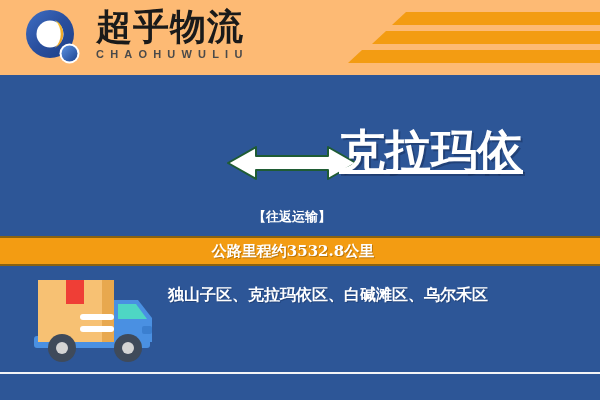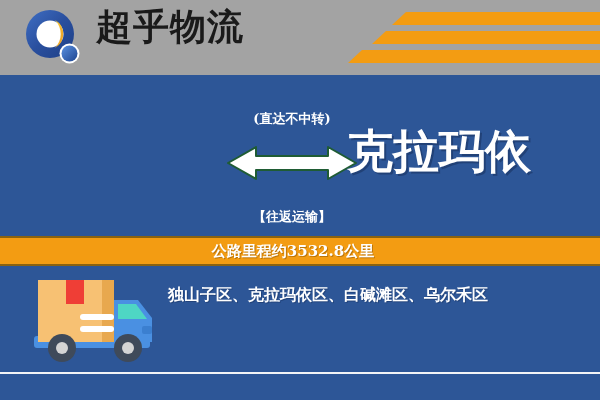--- a/index.html
+++ b/index.html
@@ -15,21 +15,21 @@
     background: #2d5697;
     font-family: "DejaVu Sans", "Liberation Sans", sans-serif;
     user-select: none;
   }
 
   
   #header {
     position: absolute;
     left: 0; top: 0;
     width: 600px; height: 88px;
-    background: #a3a3a3;
+    background: #fdba74;
   }
   #logo-mark {
     position: absolute;
     left: 24px; top: 8px;
     width: 60px; height: 60px;
   }
   #logo-mark svg { display: block; }
 
   #brand-block {
     position: absolute;
@@ -77,21 +77,21 @@
     top: 48px;
     font-family: "DejaVu Serif", "Liberation Serif", serif;
     font-weight: bold;
     font-size: 46px;
     line-height: 56px;
     color: #ffffff;
     white-space: nowrap;
     text-shadow: 2px 2px 0 rgba(20,40,80,0.45);
   }
   #city-origin { left: 64px; }
-  #city-dest   { left: 347px; }
+  #city-dest   { left: 339px; text-decoration: underline; }
 
   #route-mid {
     position: absolute;
     left: 228px; top: 34px;
     width: 128px; height: 110px;
   }
   .route-note {
     position: absolute;
     left: 0; width: 128px;
     text-align: center;
@@ -195,32 +195,32 @@
         <circle cx="26" cy="26" r="24" fill="url(#gRing)"></circle>
         <circle cx="26" cy="26" r="13.5" fill="#ffffff"></circle>
         <path d="M31 12 A16 16 0 0 1 31 40 A20 20 0 0 0 31 12 Z" fill="url(#gMoon)"></path>
         <circle cx="45.5" cy="45.5" r="10" fill="#ffffff"></circle>
         <circle cx="45.5" cy="45.5" r="8" fill="url(#gDot)"></circle>
       </svg>
     </div>
 
     <div id="brand-block">
       <div id="brand-cn">超乎物流</div>
+      <div id="brand-en">CHAOHUWULIU</div>
     </div>
 
     <div class="stripe" id="stripe-1"></div>
     <div class="stripe" id="stripe-2"></div>
     <div class="stripe" id="stripe-3"></div>
   </div>
 
   <div id="route-area">
 
 
     <div id="route-mid">
-      <div class="route-note" id="note-top">(直达不中转)</div>
 
       <div id="arrow-wrap">
         <svg width="132" height="44" viewBox="0 0 132 44">
           <path d="M2 26 L30 10 L30 19 L102 19 L102 10 L130 26 L102 42 L102 33 L30 33 L30 42 Z" fill="#ffffff" stroke="#1f5c34" stroke-width="2" stroke-linejoin="round"></path>
         </svg>
       </div>
 
       <div class="route-note" id="note-bottom">【往返运输】</div>
     </div>
 

